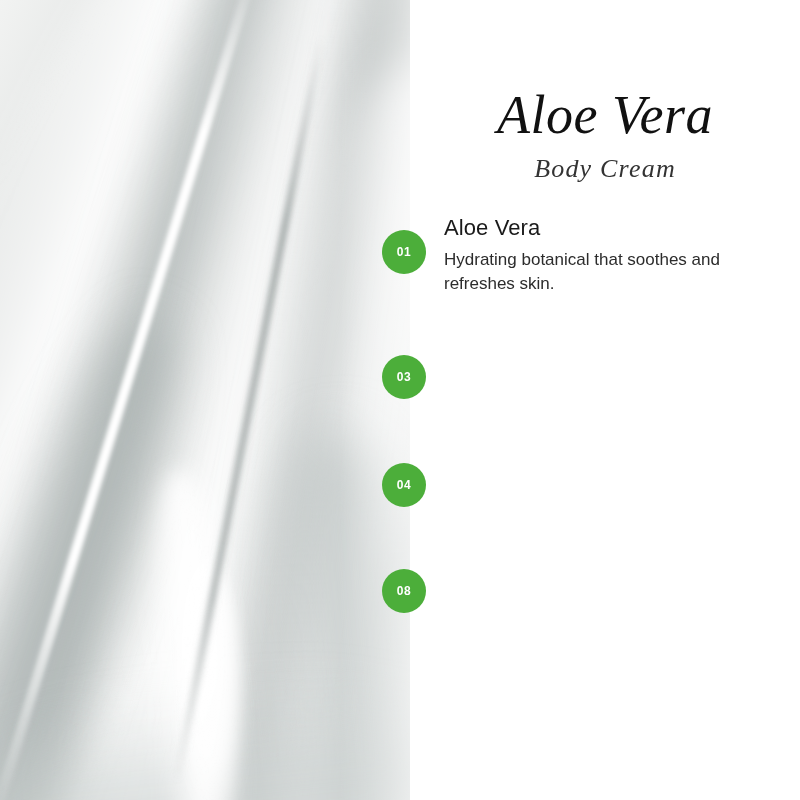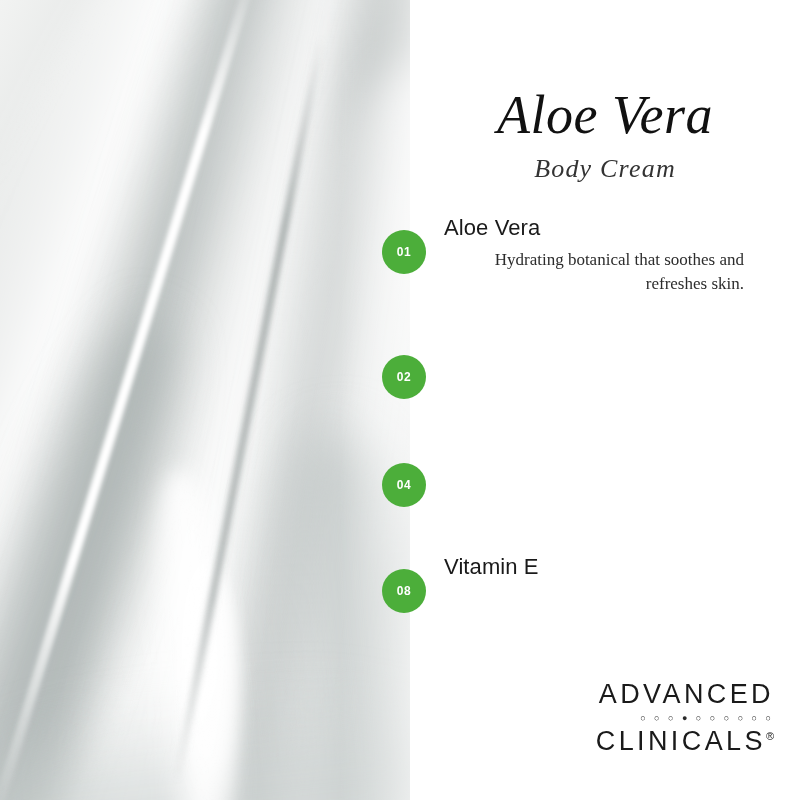--- a/index.html
+++ b/index.html
@@ -217,28 +217,27 @@
   .ing-name {
     font-family: "Liberation Sans", sans-serif;
     font-size: 22px;
     color: #1a1a1a;
     letter-spacing: 0.1px;
     line-height: 1.25;
     margin: 0 0 6px 0;
     font-weight: 400;
   }
   .ing-desc {
-    font-family: Liberation Serif, serif;
+    font-family: Liberation Sans, sans-serif;
     font-size: 17px;
     color: #2c2c2c;
     line-height: 1.45;
     margin: 0;
     max-width: 300px;
     font-weight: 400;
-    text-align: right;
   }
 
   
   .ing-1 { margin-bottom: 40px; }
   .ing-2 { margin-bottom: 36px; }
   .ing-3 { margin-bottom: 34px; }
   .ing-4 { margin-bottom: 0; }
 
   
   .brand {
@@ -308,36 +307,30 @@
 
       <div class="ingredient ing-1">
         <div class="badge">01</div>
         <div class="ing-text">
           <p class="ing-name">Aloe Vera</p>
           <p class="ing-desc">Hydrating botanical that soothes and refreshes skin.</p>
         </div>
       </div>
 
       <div class="ingredient ing-2">
-        <div class="badge">02</div>
+        <div class="badge">03</div>
       </div>
 
       <div class="ingredient ing-3">
         <div class="badge">04</div>
       </div>
 
       <div class="ingredient ing-4">
         <div class="badge">08</div>
         <div class="ing-text">
-          <p class="ing-name">Vitamin E</p>
         </div>
       </div>
 
     </div>
 
-    <div class="brand">
-      <div class="brand-line">ADVANCED</div>
-      <span class="brand-dots">○ ○ ○ ● ○ ○ ○ ○ ○ ○</span>
-      <div class="brand-line brand-line-2"><span>CLINICALS</span><span class="brand-reg">®</span></div>
-    </div>
 
   </div>
 </div>
 
 </body></html>

